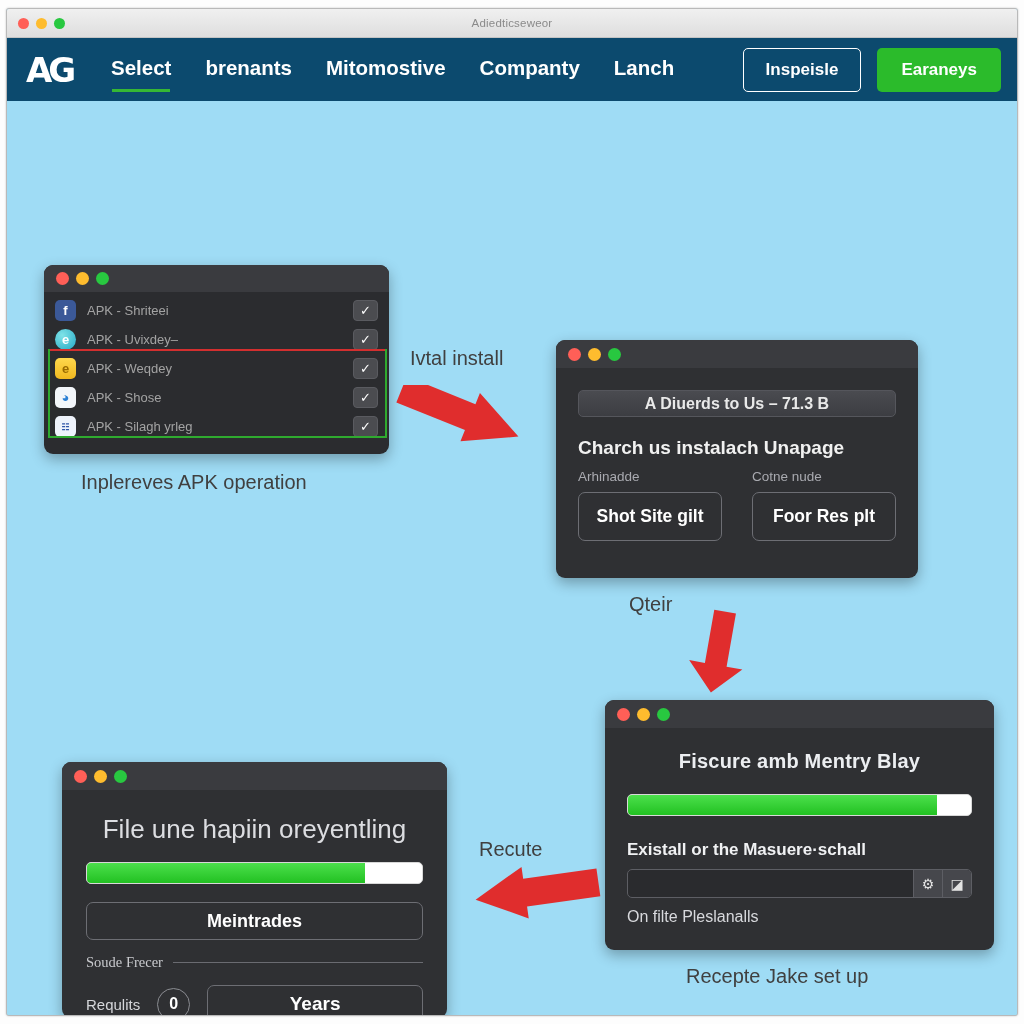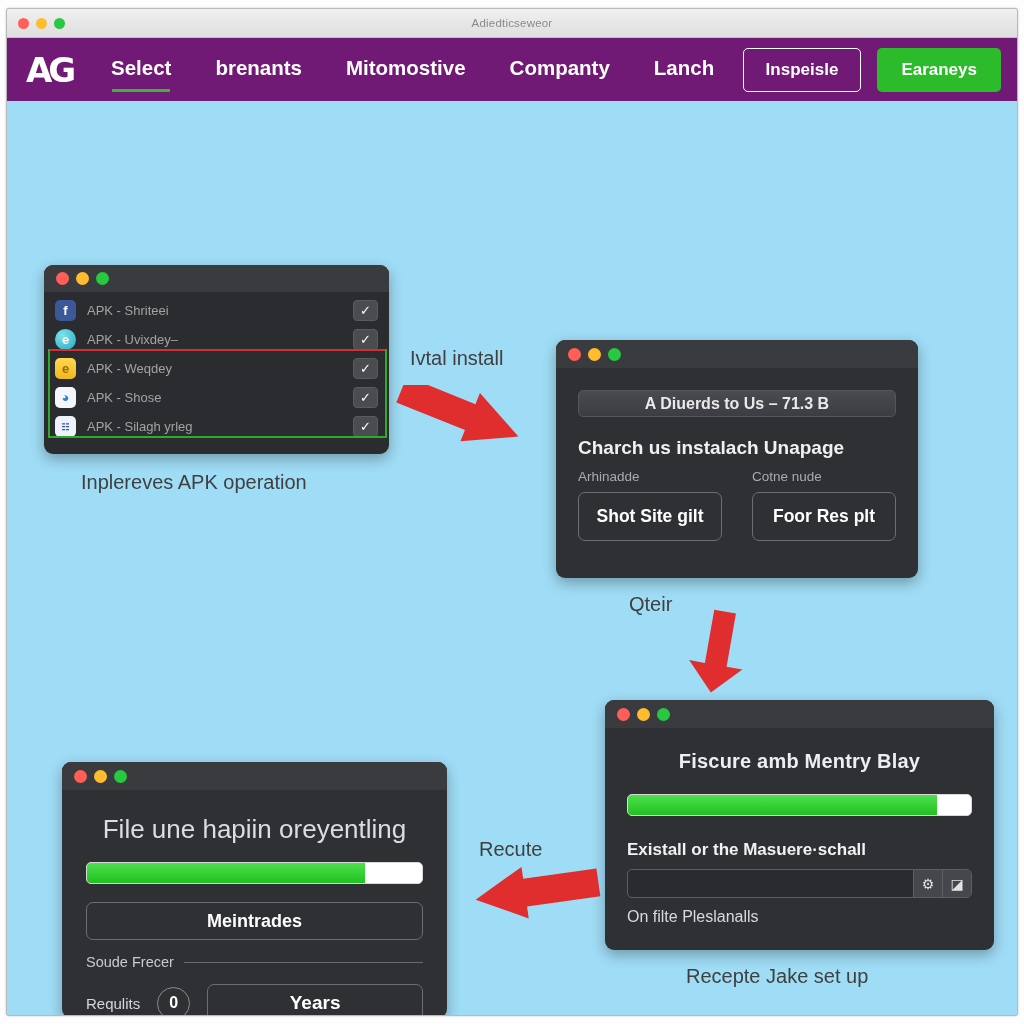--- a/index.html
+++ b/index.html
@@ -38,32 +38,32 @@
   .dot.yellow { background: #febc2e; }
   .dot.green { background: #28c840; }
   .title-text {
     position: absolute; left: 0; right: 0; text-align: center;
     font-size: 11.5px; color: #8a8a8a; letter-spacing: .2px;
   }
 
   
   .navbar {
     height: 63px;
-    background: #701a75;
+    background: #0c4a6e;
     display: flex; align-items: center;
     padding: 0 16px 0 10px;
   }
   .logo {
     width: 64px; height: 46px;
     display: flex; align-items: center; justify-content: center;
     color: #fff; font-size: 34px; font-weight: bold;
     letter-spacing: -4px;
     font-family: "DejaVu Sans", sans-serif;
   }
-  .nav-items { display: flex; align-items: center; gap: 44px; margin-left: 30px; }
+  .nav-items { display: flex; align-items: center; gap: 34px; margin-left: 30px; }
   .nav-item {
     position: relative;
     color: #ffffff; font-size: 20.5px; font-weight: bold;
     padding-bottom: 3px; cursor: pointer; white-space: nowrap;
   }
   .nav-item.active::after {
     content: ""; position: absolute; left: 1px; right: 1px; bottom: -9px;
     height: 3px; background: #36b734;
   }
   .nav-actions { margin-left: auto; display: flex; align-items: center; gap: 16px; }
@@ -198,21 +198,21 @@
     display: block; height: 100%;
     background: linear-gradient(#4ce04c,#22c122);
   }
   .sec-btn {
     margin: 18px 10px 0 10px; height: 38px;
     border: 1px solid #6d6e74; border-radius: 7px;
     display: flex; align-items: center; justify-content: center;
     color: #ffffff; font-size: 18px; font-weight: bold; cursor: pointer;
   }
   .sec-divider { display: flex; align-items: center; gap: 10px; margin: 14px 10px 0 10px; }
-  .sec-divider .txt { color: #c9cace; font-size: 14.5px; white-space: nowrap; }
+  .sec-divider .txt { color: #c9cace; font-size: 14.5px; white-space: nowrap; font-family: Liberation Serif, serif; }
   .sec-divider .line { flex: 1; height: 1px; background: #6a6b71; }
   .sec-foot { display: flex; align-items: center; gap: 17px; margin: 14px 10px 0 10px; }
   .sec-foot .lab { color: #d5d6da; font-size: 15px; }
   .badge-circle {
     width: 33px; height: 33px; border-radius: 50%;
     border: 1px solid #8b8c92;
     display: flex; align-items: center; justify-content: center;
     color: #ffffff; font-size: 16px; font-weight: bold;
   }
   .sec-years {

